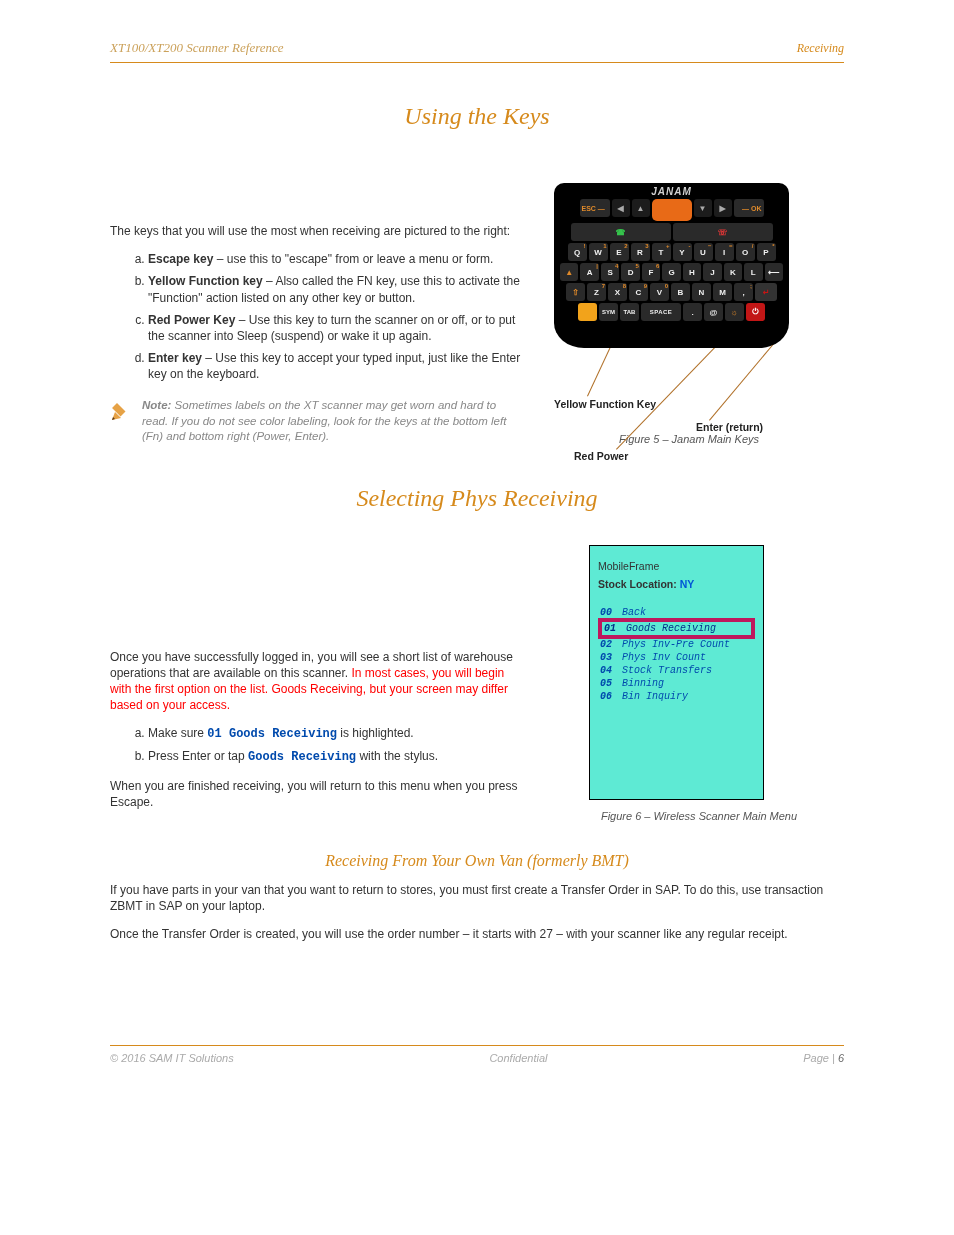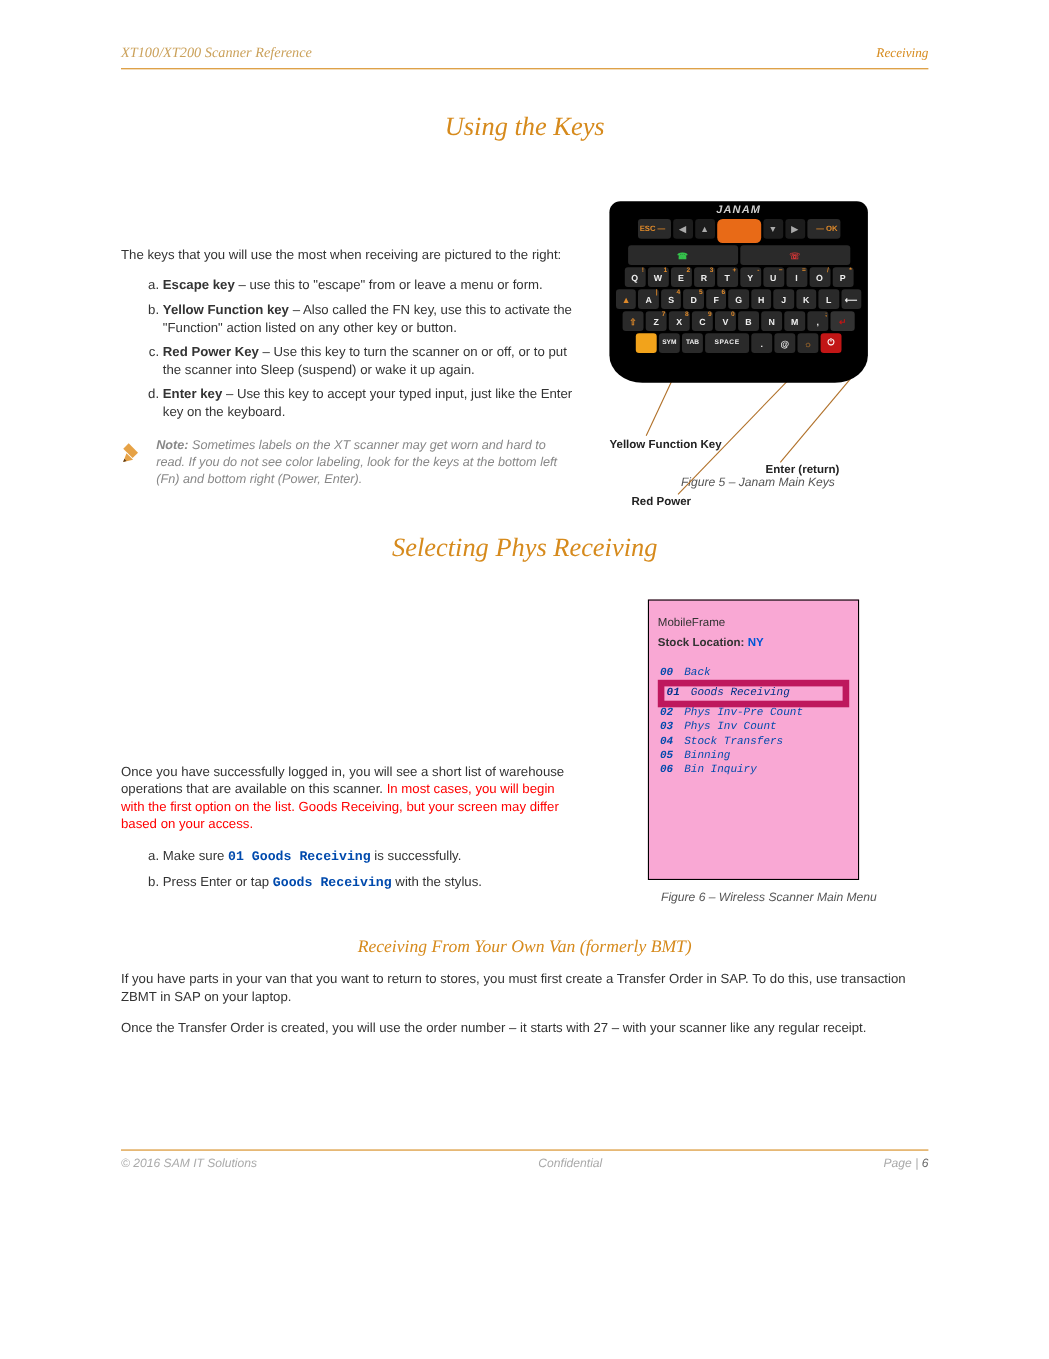--- a/index.html
+++ b/index.html
@@ -172,43 +172,43 @@
   .conn {
     position:absolute;
     background:#b07028;
     height:1px;
     transform-origin: 0 0;
   }
 
   
   .screen-box {
     border: 1px solid #000;
-    width: 192px;
+    width: 175px;
     min-height: 255px;
     padding: 6px 8px 10px 8px;
     box-sizing: border-box;
     font-size: 10.5px;
-    background:#f9a8d4;
+    background:#5eead4;
     margin-left: 35px;
     margin-top: 8px;
   }
   .screen-box .title { margin: 8px 0 6px 0; }
   .screen-box .stock-line { font-size:10.5px; margin-bottom:4px; }
   .goods-list { margin-top:16px;font-style:italic; }
   .goods-list .row {
     display:flex;
     font-family:'Courier New', monospace;
     font-size:10px;
     line-height:13px;
     color:#004aad;
     padding: 0 2px;
   }
   .goods-list .row .num { width: 22px; font-weight:bold; }
   .goods-list .row.selected {
-    border:6px solid #be185d;
+    border:4px solid #be185d;
     margin:-1px 0;
   }
   .goods-list .row.selected .num,
   .goods-list .row.selected .txt { color:#00308a; }
   .bold-blue { color:#004aad; font-weight:bold; font-family:'Courier New', monospace; }
 
   .sub-h {
     font-family: Georgia, serif;
     font-style: italic;
     font-size: 16px;
@@ -336,23 +336,24 @@
       </div>
     </div>
   </div>
 
   <h2 class="section-title">Selecting Phys Receiving</h2>
 
   <div class="two-col">
     <div class="col-left">
       <p><span>Once you have successfully logged in, you will see a short list of warehouse operations that are available on this scanner. </span><span class="painted-red">In most cases, you will begin with the first option on the list. Goods Receiving, but your screen may differ based on your access.</span></p>
       <ol class="alpha">
-        <li><span>Make sure </span><span class="mono bold-blue">01 Goods Receiving</span><span> is successfully.</span></li>
+        <li><span>Make sure </span><span class="mono bold-blue">01 Goods Receiving</span><span> is highlighted.</span></li>
         <li><span>Press Enter or tap </span><span class="mono bold-blue">Goods Receiving</span><span> with the stylus.</span></li>
       </ol>
+      <p>When you are finished receiving, you will return to this menu when you press Escape.</p>
     </div>
     <div class="col-right">
       <div class="screen-box">
         <div class="title">MobileFrame</div>
         <div class="stock-line">
           <span class="bold">Stock Location:</span>
           <span class="painted-blue bold">NY</span>
         </div>
         <div class="goods-list" id="goods-list">
             <div class="row">

